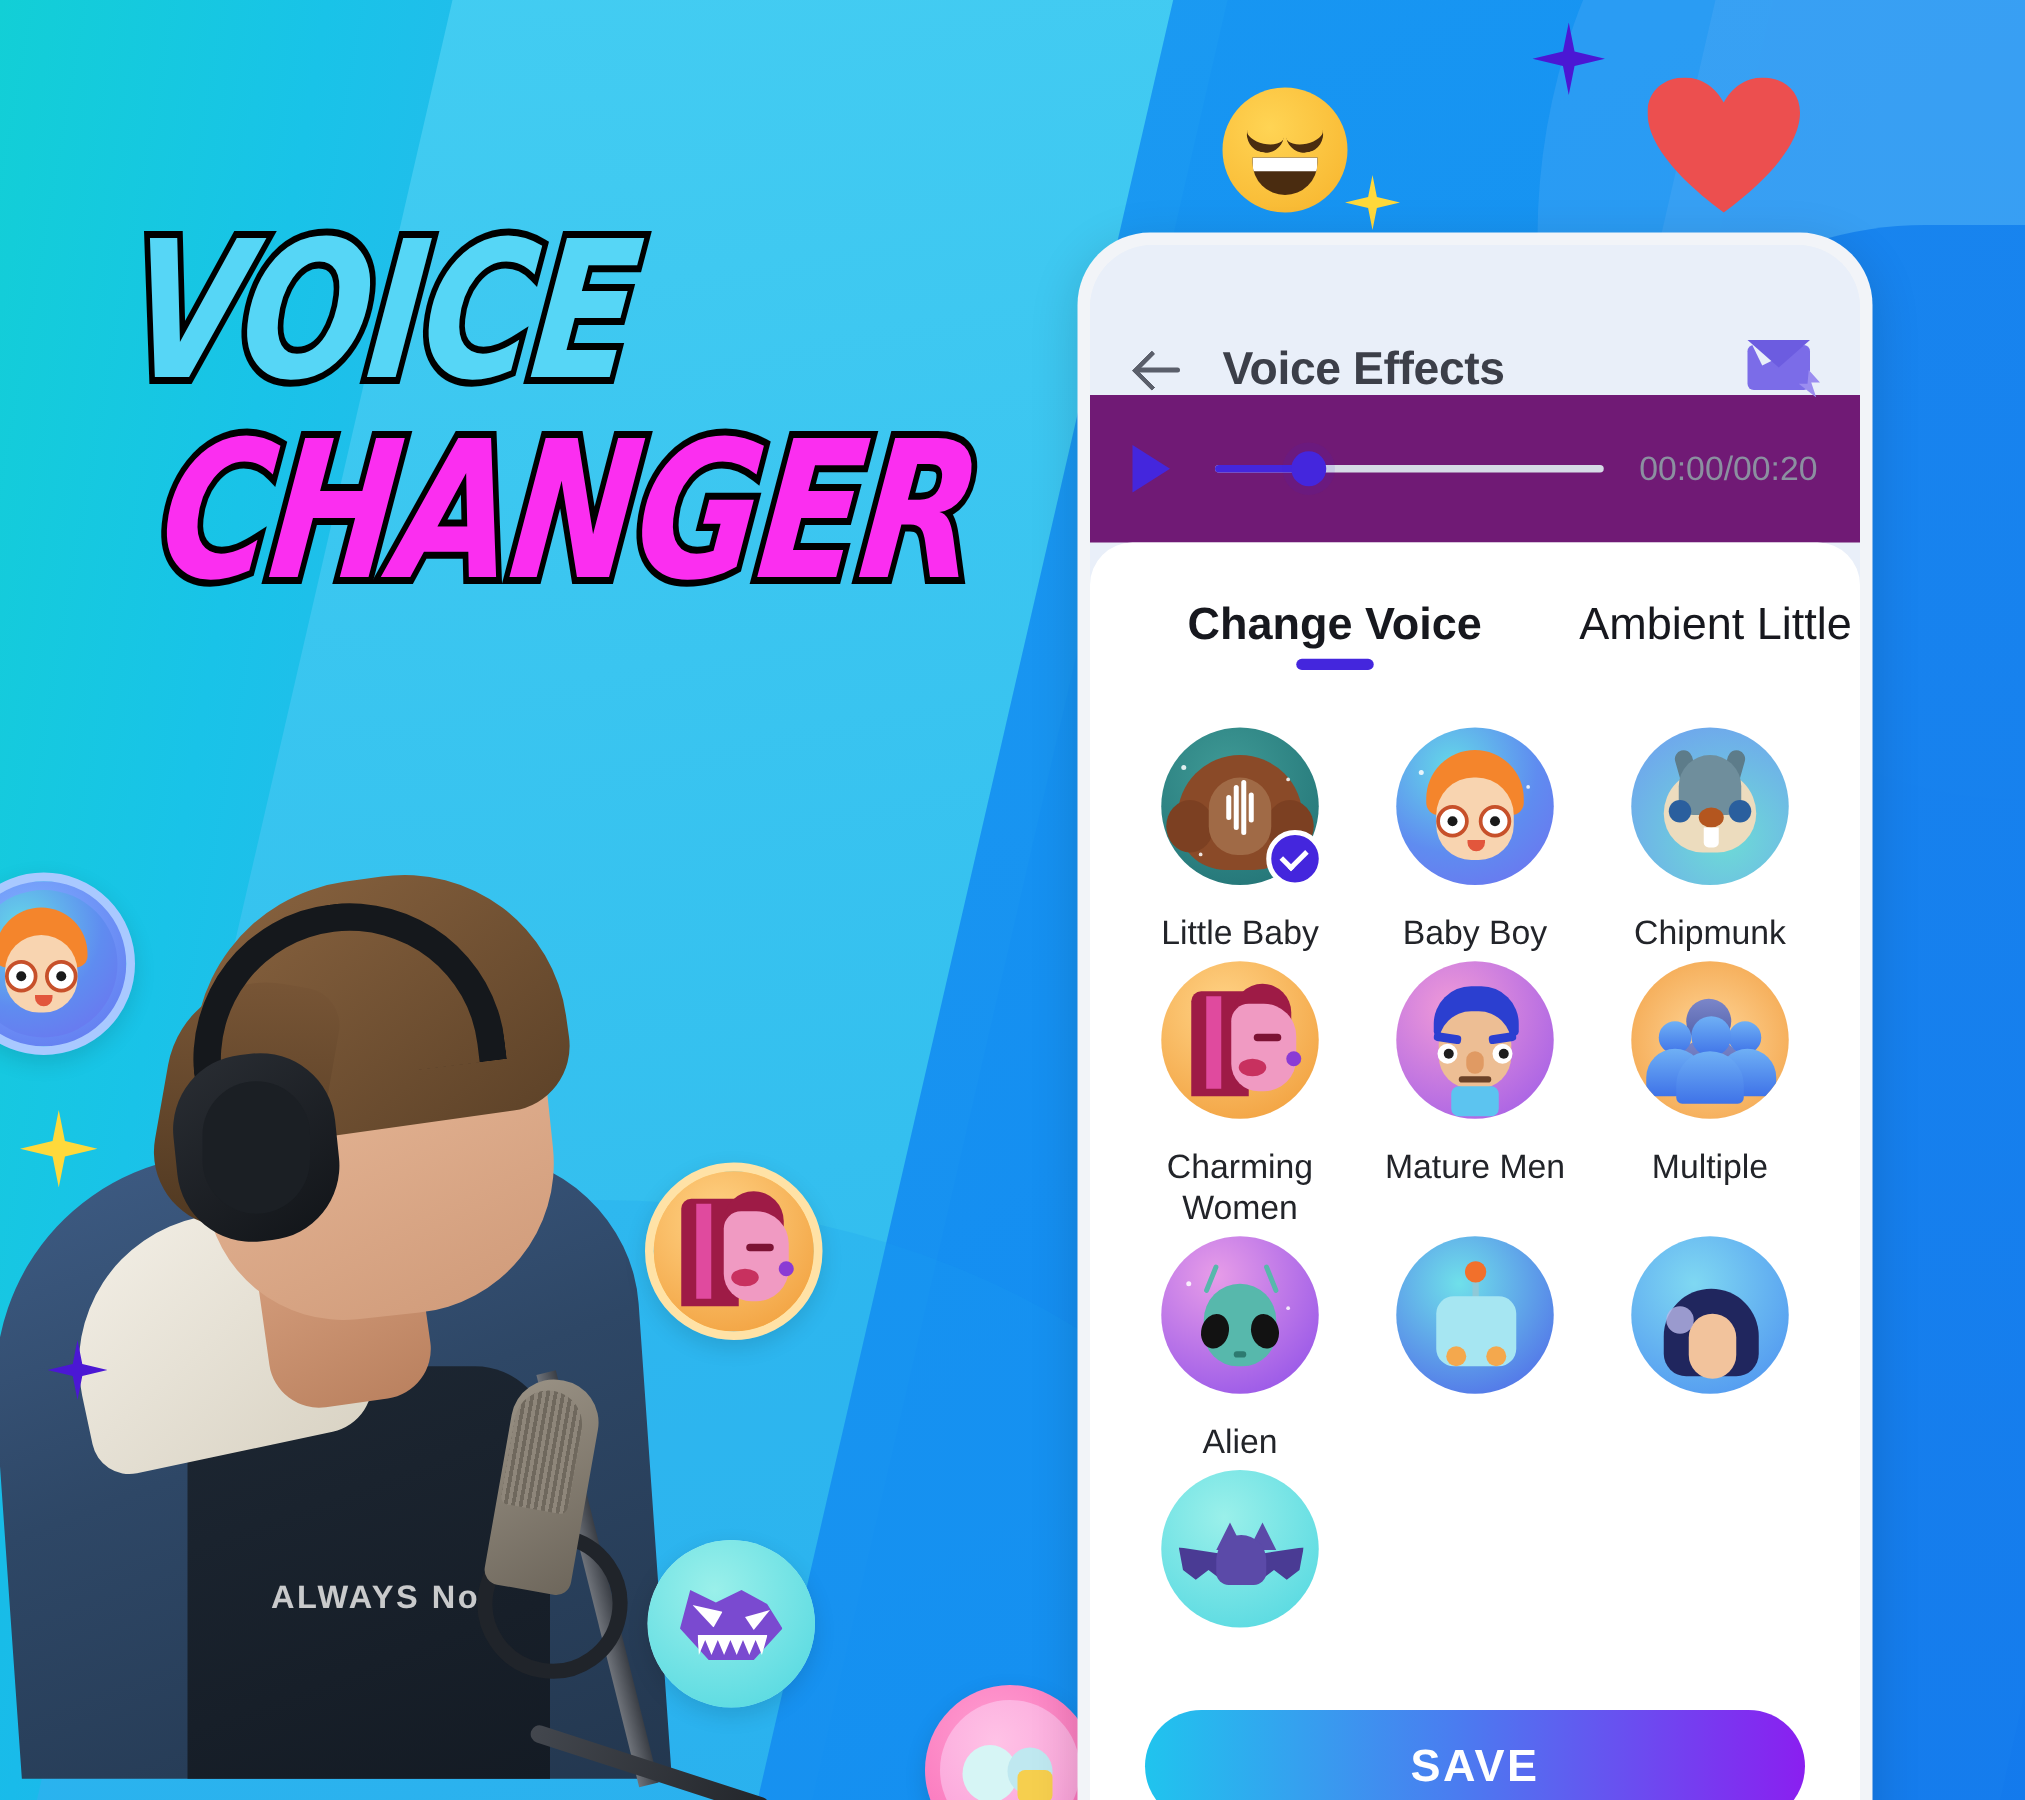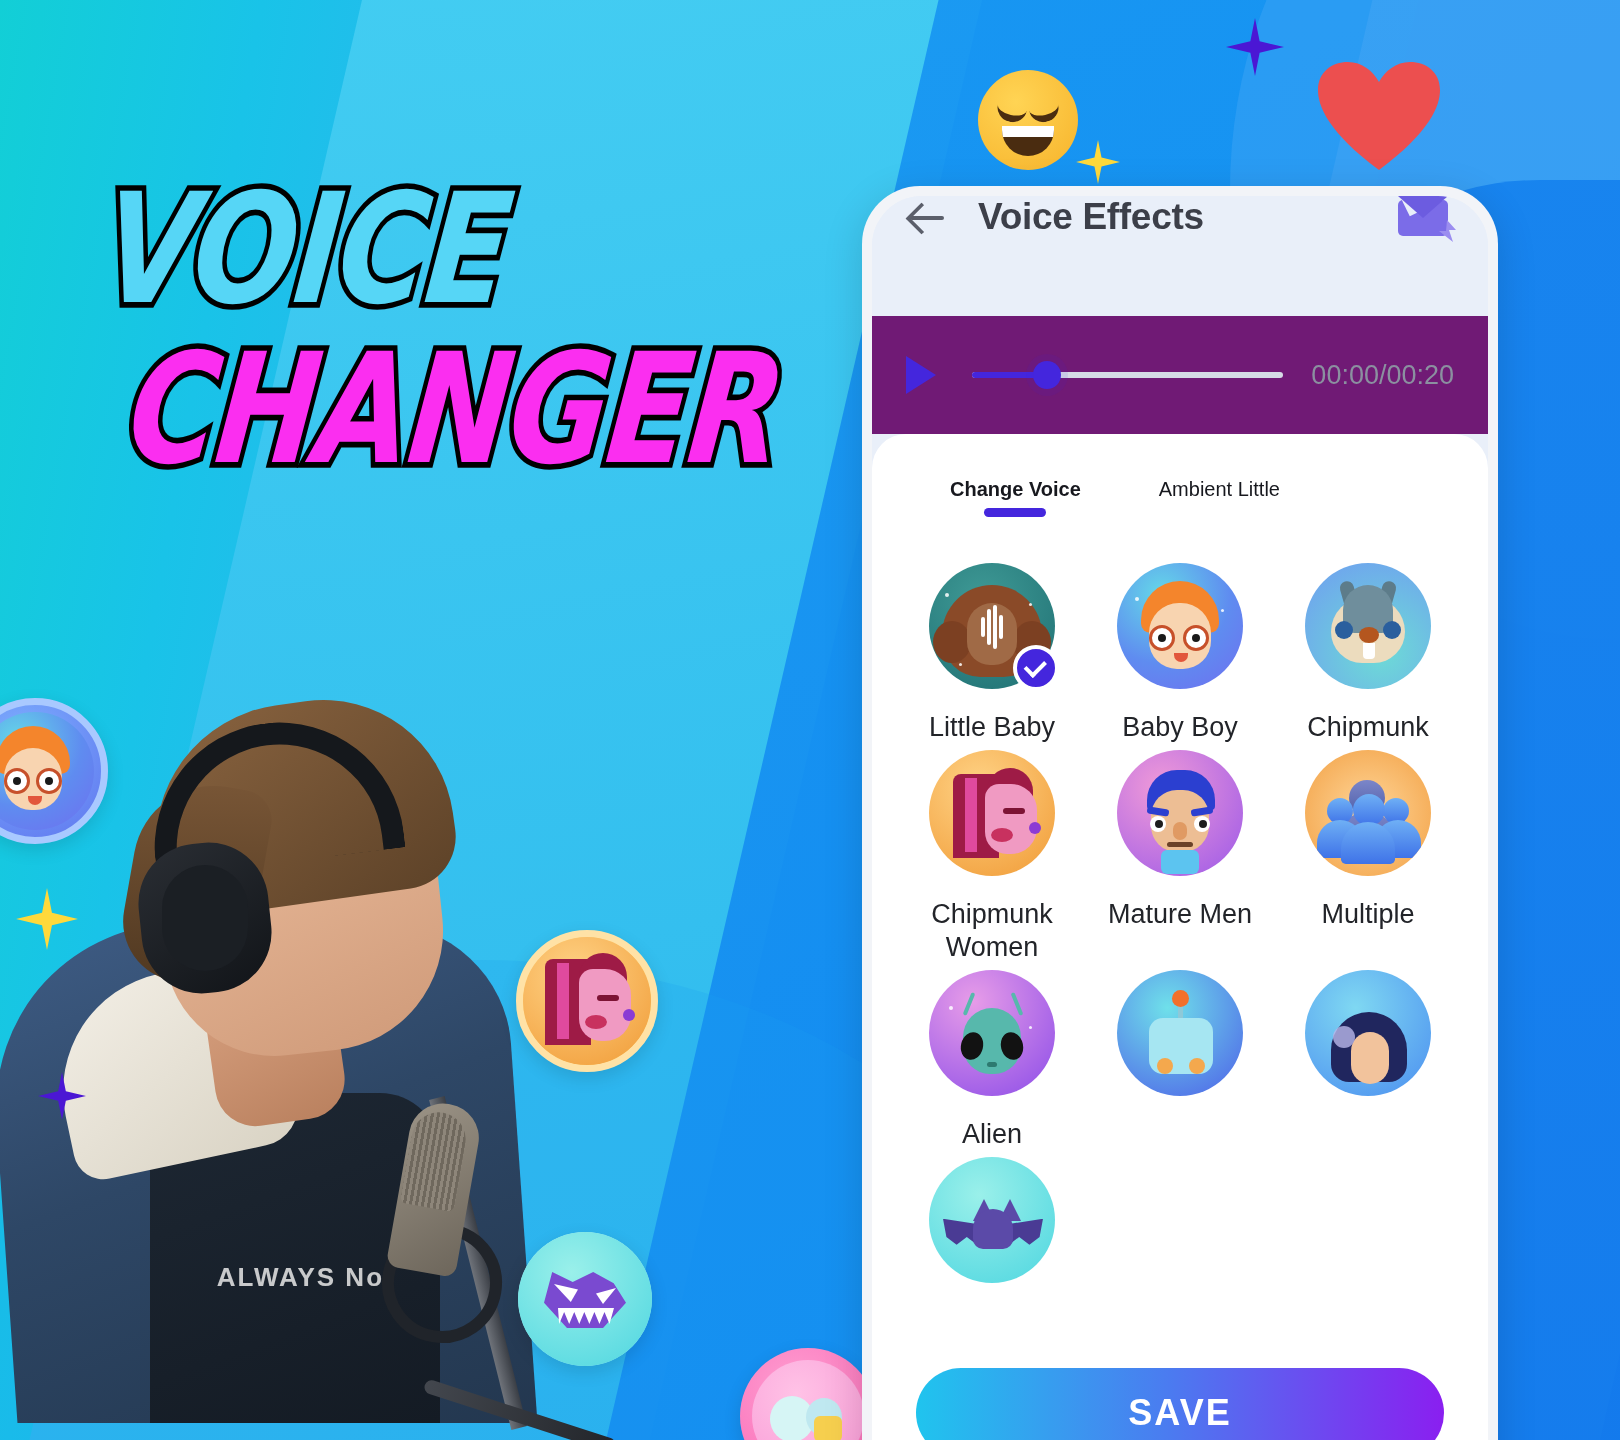--- a/index.html
+++ b/index.html
@@ -230,21 +230,21 @@
     width:100%; height:100%;
     background:#e9eff9;
     border-radius:50px 50px 0 0;
     overflow:hidden;
     display:flex; flex-direction:column;
   }
 
   
   .app-header {
     height:120px; flex:0 0 120px;
-    display:flex; align-items:flex-start;
+    display:flex; align-items:flex-end;
     padding:0 34px;
     background:#e9eff9;
   }
   .back-arrow { width:42px; height:42px; position:relative; cursor:pointer; }
   .back-arrow::before {
     content:""; position:absolute; left:4px; top:20px;
     width:34px; height:4px; background:#5b5f6b; border-radius:2px;
   }
   .back-arrow::after {
     content:""; position:absolute; left:4px; top:11px;
@@ -317,21 +317,21 @@
     border-radius:34px 34px 0 0;
     display:flex; flex-direction:column;
     overflow:hidden;
     position:relative;
   }
   .tabs {
     display:flex; padding:44px 0 0 0;
     justify-content:flex-start;
   }
   .tab {
-    font-size:20px; color:#17181e; cursor:pointer;
+    font-size:36px; color:#17181e; cursor:pointer;
     position:relative; padding-bottom:16px;
   }
   .tab:nth-child(1) { margin-left:78px; font-weight:bold; }
   .tab:nth-child(2) { margin-left:78px; font-weight:normal; }
   .tab.active::after {
     content:""; position:absolute; left:50%; bottom:0;
     transform:translateX(-50%);
     width:62px; height:9px; background:#4426dd; border-radius:5px;
   }
 
@@ -715,21 +715,21 @@
             <div class="av-inner a-charm">
               <div class="face w-hair"></div>
               <div class="face w-hair2"></div>
               <div class="face w-streak"></div>
               <div class="face w-face"></div>
               <div class="face w-eye"></div>
               <div class="face w-lip"></div>
               <div class="face w-ear"></div>
             </div>
           </div>
-          <div class="cell-label">Chipmunk Women</div>
+          <div class="cell-label">Charming Women</div>
         </div>
 
         <div class="cell">
           <div class="av">
             <div class="av-inner a-mature">
               <div class="face m-hair"></div>
               <div class="face m-face"></div>
               <div class="face m-neck"></div>
               <div class="face m-brow1"></div>
               <div class="face m-brow2"></div>

